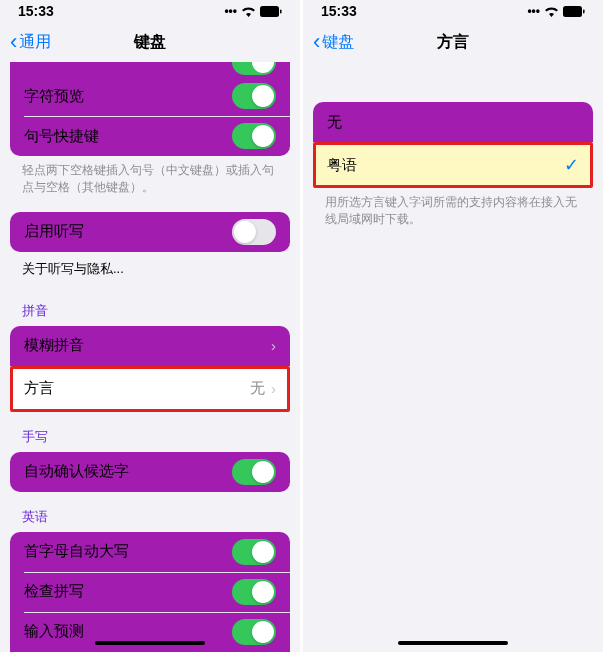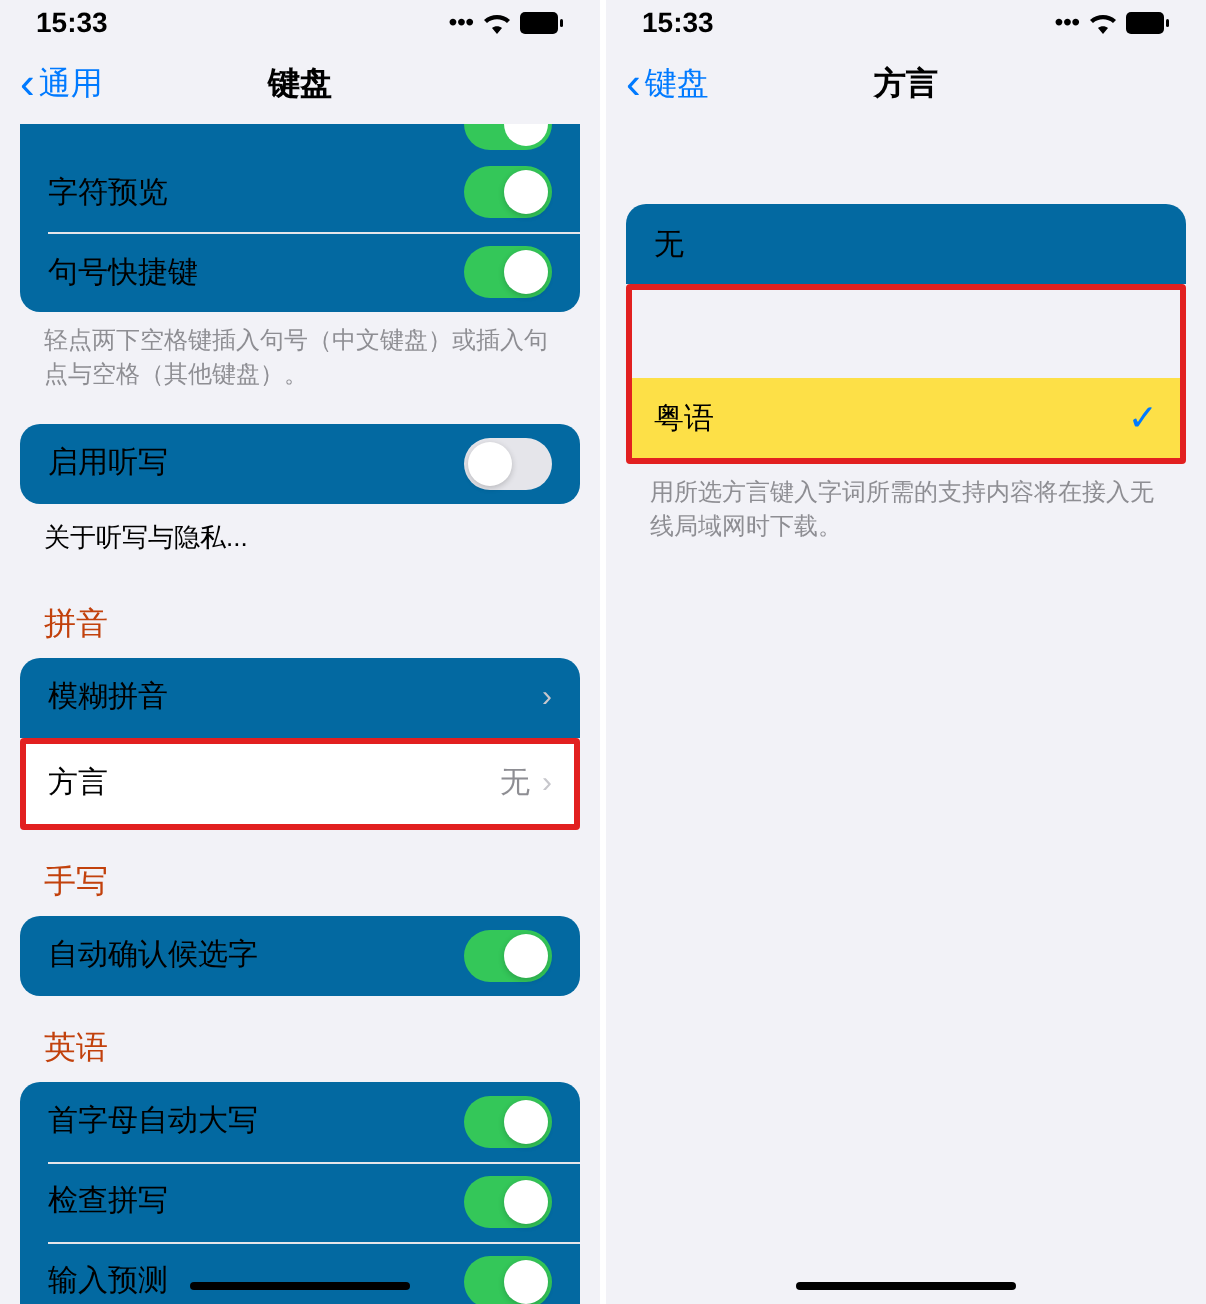--- a/index.html
+++ b/index.html
@@ -58,21 +58,21 @@
       left: 50%;
       transform: translateX(-50%);
       font-size: 16px;
       font-weight: 600;
     }
     .content {
       flex: 1;
       overflow: hidden;
     }
     .group {
-      background: #0369a1;
+      background: #a21caf;
       border-radius: 10px;
       margin: 0 10px;
       overflow: hidden;
     }
     .screen1 .group-partial {
       border-radius: 0 0 10px 10px;
     }
     .row {
       height: 40px;
       display: flex;
@@ -134,22 +134,22 @@
       color: #8e8e93;
       padding: 6px 22px;
       line-height: 1.4;
     }
     .link-text {
       font-size: 13px;
       color: #000000;
       padding: 8px 22px;
     }
     .header-text {
-      font-size: 16px;
-      color: #c2410c;
+      font-size: 13px;
+      color: #6d28d9;
       padding: 16px 22px 6px;
     }
     .chevron {
       color: #c7c7cc;
       font-size: 15px;
       margin-left: 6px;
     }
     .row-value {
       color: #8e8e93;
       display: flex;
@@ -303,21 +303,21 @@
     <div class="nav-title">方言</div>
   </div>
   <div class="content">
     <div class="spacer-top"></div>
     <div class="group" style="border-radius:10px 10px 0 0;">
       <div class="row">
         <span>无</span>
       </div>
     </div>
     <div class="highlighted">
-      <div class="row" style="background:#fde047;margin-top:44px;">
+      <div class="row" style="background:#fef9c3;">
         <span>粤语</span>
         <span class="check">✓</span>
       </div>
     </div>
     <div class="footer-text">用所选方言键入字词所需的支持内容将在接入无线局域网时下载。</div>
   </div>
   <div class="home-indicator"></div>
 </div>
 
 </body></html>

